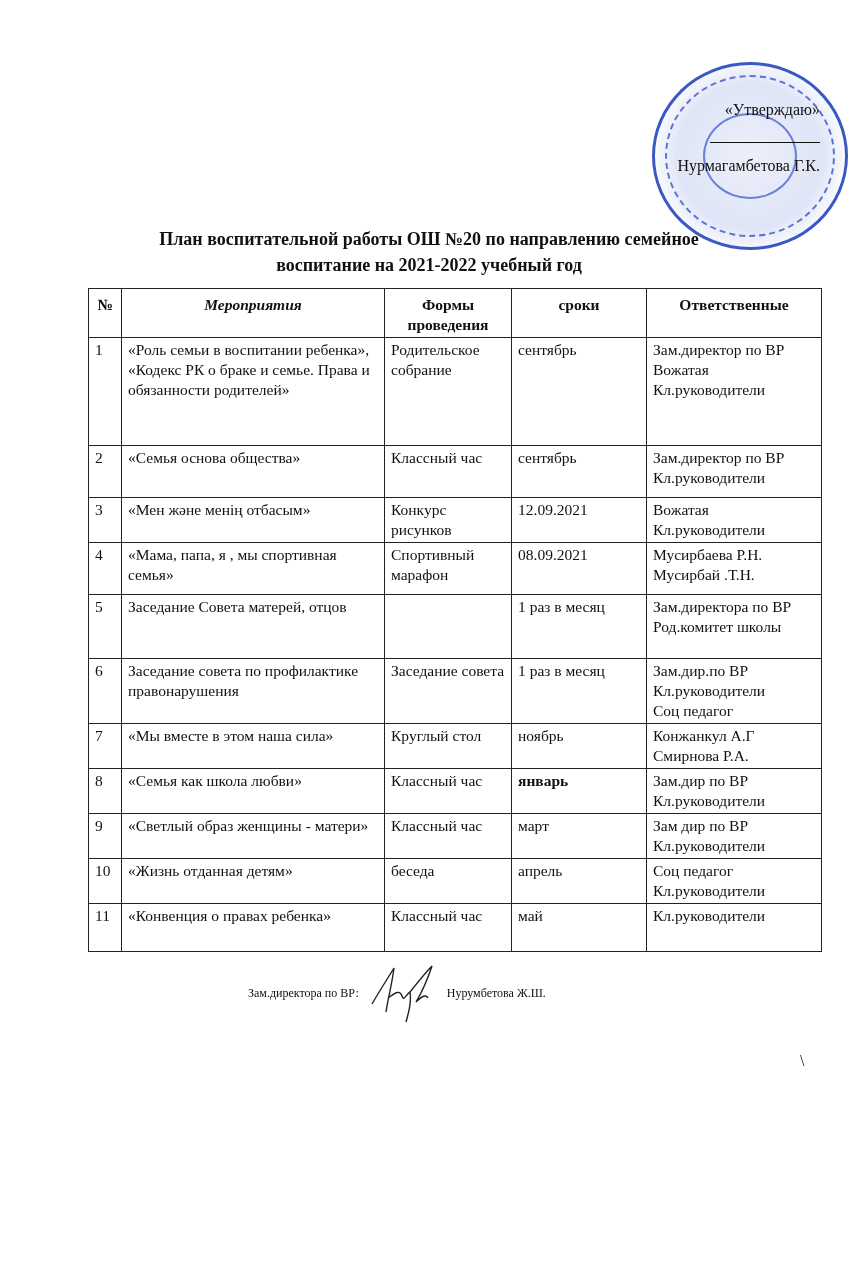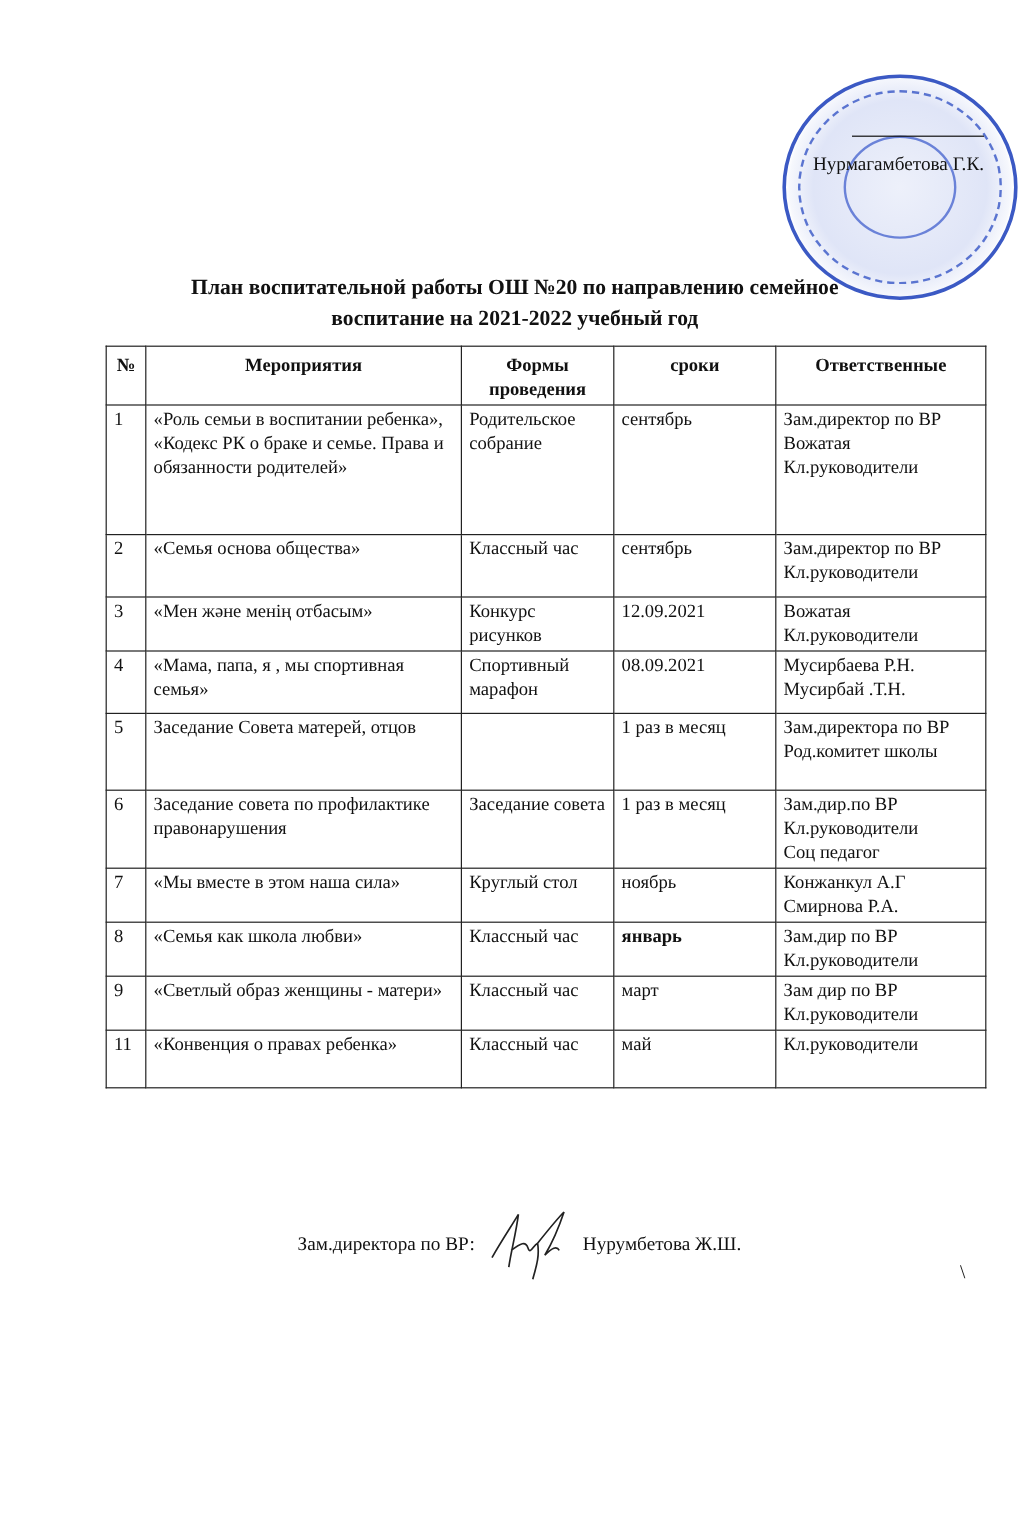--- a/index.html
+++ b/index.html
@@ -29,35 +29,36 @@
   }
   table.plan {
     position:absolute; left:88px; top:288px; width:734px;
     border-collapse:collapse; font-size:15.5px; line-height:20px;
   }
   table.plan th, table.plan td {
     border:1.5px solid #222; vertical-align:top; padding:2px 6px; text-align:left;
   }
   table.plan th { font-weight:bold; text-align:center; padding-top:6px; }
   .c-num { width:20px; }
-  .c-ev { width:250px; }
+  .c-ev { width:250px;font-style:italic; }
   .c-form { width:114px; }
   .c-date { width:122px; }
   .footer {
-    position:absolute; left:248px; top:1008px; font-size:16px; white-space:nowrap;
+    position:absolute; left:248px; top:964px; font-size:12px; white-space:nowrap;
   }
   .footer .sig { display:inline-block; width:74px; height:60px; vertical-align:middle; margin:0 4px; }
   .mark { position:absolute; left:800px; top:1052px; font-size:16px; }
 </style>
 </head>
 <body>
 
 <div class="stamp"></div>
 
 <div class="approve">
+  <div>«Утверждаю»</div>
   <div><span class="sign-line"></span></div>
   <div>Нурмагамбетова Г.К.</div>
 </div>
 
 <div class="title">
   <div>План воспитательной работы ОШ №20  по направлению семейное</div>
   <div>воспитание на 2021-2022 учебный год</div>
 </div>
 
 <table class="plan">
@@ -138,20 +139,28 @@
 Кл.руководители</td>
       </tr>
       <tr style="height: 36px;">
         <td style="white-space: normal;">9</td>
         <td style="white-space: normal;">«Светлый образ женщины - матери»</td>
         <td style="white-space: normal;">Классный час</td>
         <td style="white-space: normal;">март</td>
         <td style="white-space: pre-line;">Зам дир по ВР
 Кл.руководители</td>
       </tr>
+      <tr style="height: 36px;">
+        <td style="white-space: normal;">10</td>
+        <td style="white-space: normal;"> «Жизнь отданная детям»</td>
+        <td style="white-space: normal;">беседа</td>
+        <td style="white-space: normal;">апрель</td>
+        <td style="white-space: pre-line;">Соц педагог
+Кл.руководители</td>
+      </tr>
       <tr style="height: 48px;">
         <td style="white-space: normal;">11</td>
         <td style="white-space: normal;"> «Конвенция о правах ребенка»</td>
         <td style="white-space: normal;">Классный час</td>
         <td style="white-space: normal;">май</td>
         <td style="white-space: pre-line;">Кл.руководители</td>
       </tr>
     </tbody>
 </table>
 

